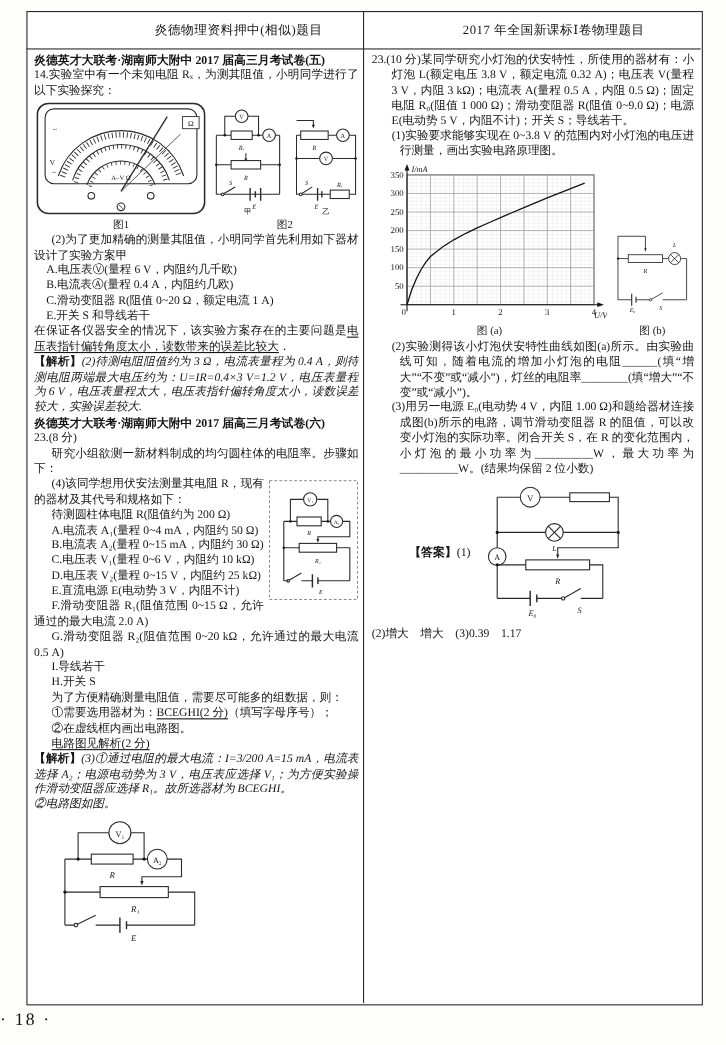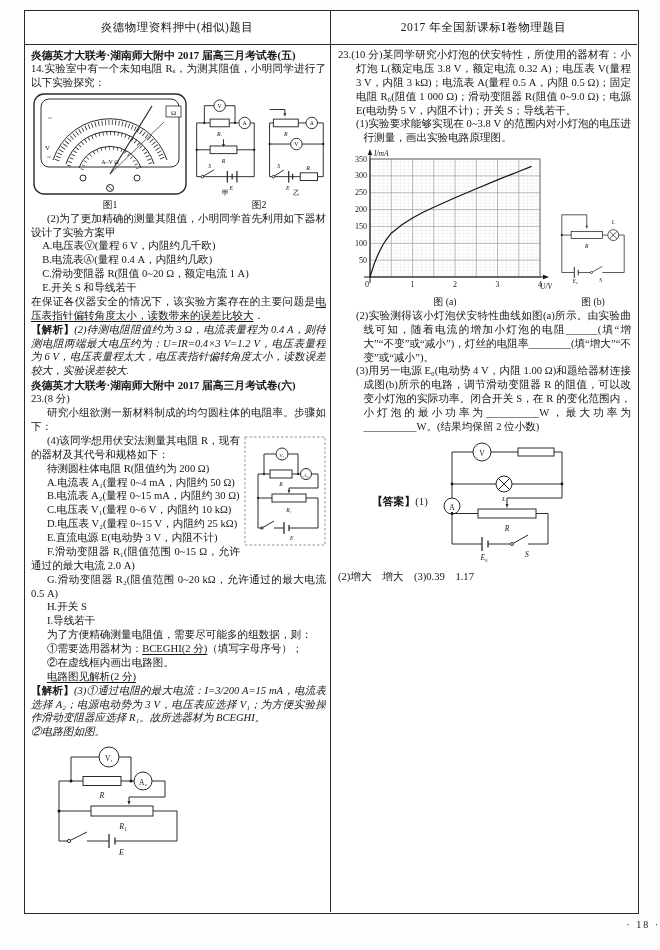--- a/index.html
+++ b/index.html
@@ -4,21 +4,21 @@
 <style>
   html,body{margin:0;padding:0;}
   body{
     width:660px;height:950px;position:relative;background:#fdfdfc;color:#151515;
     font-family:"Liberation Serif","DejaVu Serif",serif;
     -webkit-font-smoothing:antialiased;
   }
   .frame{position:absolute;left:24px;top:10px;width:613px;height:902px;border:1.4px solid #2a2a2a;background:#fff;}
   .header-row{position:absolute;left:24px;top:10px;width:613px;height:34px;display:flex;border-bottom:1.2px solid #2a2a2a;}
   .header-cell{display:flex;align-items:center;justify-content:center;font-size:11.5px;letter-spacing:.5px;}
-  .hc-left{width:306px;flex:none;}
+  .hc-left{width:306px;flex:none;padding-left:40px;}
   .hc-right{flex:1;}
   .divider{position:absolute;left:330px;top:10px;height:902px;width:0;border-left:1.2px solid #2a2a2a;}
   .col{position:absolute;top:48px;height:860px;overflow:hidden;}
   .col-left{left:31px;width:295px;}
   .col-right{left:338px;width:293px;}
   p{margin:0;text-align:justify;}
   .t{font-size:10.6px;line-height:1.31;}
   .bt{font-weight:bold;font-size:10.8px;text-align:left;}
   .ind1{text-indent:1.5em;}
   .item{padding-left:1.05em;}
@@ -28,21 +28,21 @@
   .analysis b{font-style:normal;font-weight:bold;}
   .u{text-decoration:underline;text-underline-offset:2px;}
   .figrow{display:flex;align-items:flex-end;justify-content:flex-start;margin:2px 0 1px 0;}
   .figcol{text-align:center;}
   .figcap{font-size:9.8px;text-align:center;line-height:1.2;margin-top:1px;}
   .dashwrap{float:right;margin:2px 0 2px 4px;}
   .figcenter{text-align:center;margin:2px 0;}
   .ansrow{display:flex;align-items:center;gap:2px;margin:2px 0;}
   .anslabel{font-size:10.8px;white-space:nowrap;margin-left:34px;}
   .anslabel b{font-weight:bold;}
-  .page-num{position:absolute;left:0;top:919px;width:100%;text-align:right;font-size:10px;letter-spacing:2px;}
+  .page-num{position:absolute;left:0;top:919px;width:100%;text-align:left;font-size:16px;letter-spacing:2px;}
   svg{display:block;font-family:"Liberation Serif","DejaVu Serif",serif;}
   svg text{fill:#151515;}
   .wire{stroke:#2a2a2a;stroke-width:1;fill:none;}
   .wire2{stroke:#2a2a2a;stroke-width:1.3;fill:none;}
   .comp{stroke:#2a2a2a;fill:#fff;}
   .dot{fill:#151515;}
   .lbl{font-style:italic;}
 </style>
 </head>
 <body>
@@ -194,22 +194,22 @@
 
   <p class="t ind1">(4)该同学想用伏安法测量其电阻 R，现有的器材及其代号和规格如下：</p>
   <p class="t ind1">待测圆柱体电阻 R(阻值约为 200 Ω)</p>
   <p class="t ind1">A.电流表 A₁(量程 0~4 mA，内阻约 50 Ω)</p>
   <p class="t ind1">B.电流表 A₂(量程 0~15 mA，内阻约 30 Ω)</p>
   <p class="t ind1">C.电压表 V₁(量程 0~6 V，内阻约 10 kΩ)</p>
   <p class="t ind1">D.电压表 V₂(量程 0~15 V，内阻约 25 kΩ)</p>
   <p class="t ind1">E.直流电源 E(电动势 3 V，内阻不计)</p>
   <p class="t ind1">F.滑动变阻器 R₁(阻值范围 0~15 Ω，允许通过的最大电流 2.0 A)</p>
   <p class="t ind1">G.滑动变阻器 R₂(阻值范围 0~20 kΩ，允许通过的最大电流 0.5 A)</p>
+  <p class="t ind1">I.导线若干</p>
   <p class="t ind1">H.开关 S</p>
-  <p class="t ind1">I.导线若干</p>
   <p class="t ind1">为了方便精确测量电阻值，需要尽可能多的组数据，则：</p>
   <p class="t ind1"><span>①需要选用器材为：</span><span class="u">BCEGHI(2 分)</span><span>（填写字母序号）；</span></p>
   <p class="t ind1">②在虚线框内画出电路图。</p>
   <p class="t ind1"><span class="u">电路图见解析(2 分)</span></p>
   <p class="t analysis"><b>【解析】</b><span>(3)①通过电阻的最大电流：I=3/200 A=15 mA，电流表选择 A₂；电源电动势为 3 V，电压表应选择 V₁；为方便实验操作滑动变阻器应选择 R₁。故所选器材为 BCEGHI。</span></p>
   <p class="t analysis">②电路图如图。</p>
 
   <div class="figcenter">
     <svg width="180" height="116" viewBox="0 0 180 116">
       <polyline points="28,40 28,100" class="wire"></polyline>

